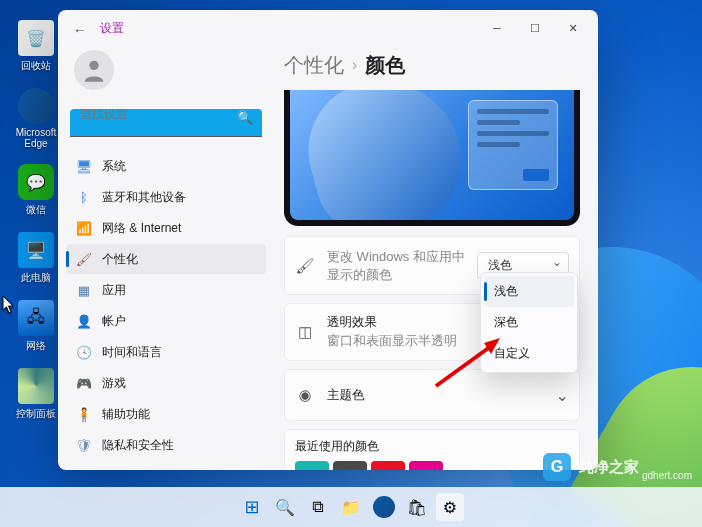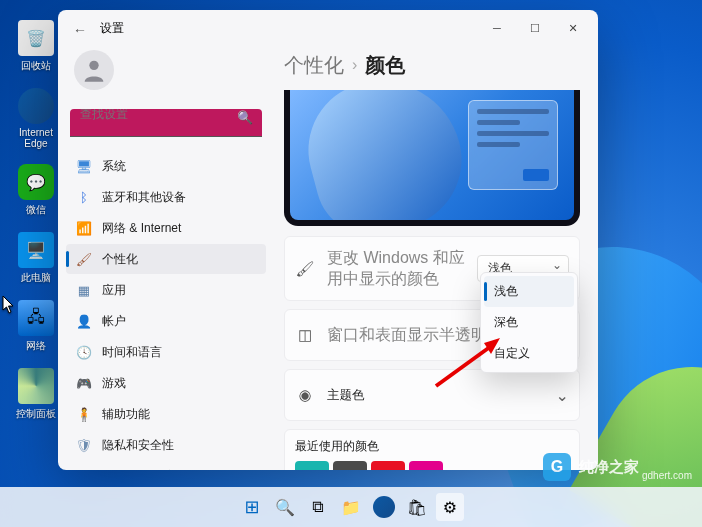--- a/index.html
+++ b/index.html
@@ -25,32 +25,32 @@
 .tbi{width:28px;height:28px;border-radius:4px;display:flex;align-items:center;justify-content:center;cursor:pointer;}
 .tbi.active{background:rgba(255,255,255,.6);}
 .watermark{position:absolute;right:10px;bottom:46px;display:flex;align-items:center;gap:8px;opacity:.86;}
 .watermark .g{width:28px;height:28px;background:#25a4ea;border-radius:6px;display:flex;align-items:center;justify-content:center;color:#fff;font-size:16px;font-weight:bold;}
 .watermark .t{color:#fff;font-size:15px;font-weight:600;}
 .watermark .u{color:#fff;font-size:10px;margin-left:-5px;align-self:flex-end;}
 
 .win{position:absolute;left:58px;top:10px;width:540px;height:460px;background:#f6f6f8;border-radius:8px;box-shadow:0 20px 60px rgba(0,0,0,.35);display:flex;flex-direction:column;overflow:hidden;}
 .titlebar{height:36px;display:flex;align-items:center;padding:0 6px;}
 .titlebar .back{width:32px;text-align:center;color:#555;font-size:14px;cursor:pointer;}
-.titlebar .title{font-size:12px;color:#000000;margin-left:4px;}
+.titlebar .title{font-size:12px;color:#a21caf;margin-left:4px;}
 .titlebar .sp{flex:1;}
 .titlebar .wbtn{width:38px;height:28px;display:flex;align-items:center;justify-content:center;color:#444;font-size:11px;cursor:pointer;}
 .body{flex:1;display:flex;min-height:0;}
 .sidebar{width:200px;padding:0 8px 8px 8px;display:flex;flex-direction:column;gap:4px;overflow:hidden;}
 .account{display:flex;align-items:center;gap:10px;padding:4px 8px 8px;}
 .avatar{width:40px;height:40px;border-radius:50%;background:#e2e2e6;display:flex;align-items:center;justify-content:center;}
 .avatar svg{width:28px;height:28px;fill:#8a8a92;}
 .account .name{font-size:12px;font-weight:600;color:#222;}
 .account .type{font-size:10px;color:#777;}
 .search{position:relative;margin:2px 4px 6px;}
-.search input{width:100%;height:28px;border:none;border-bottom:1.5px solid #555;background:#be185d;border-radius:4px 4px 0 0;padding:0 28px 17px 10px;font-size:12px;outline:none;box-sizing:border-box;}
+.search input{width:100%;height:28px;border:none;border-bottom:1.5px solid #555;background:#0ea5e9;border-radius:4px 4px 0 0;padding:0 28px 17px 10px;font-size:12px;outline:none;box-sizing:border-box;}
 .search .mg{position:absolute;right:8px;top:6px;color:#666;font-size:13px;}
 .nav{display:flex;flex-direction:column;gap:1px;margin-top:4px;}
 .navi{display:flex;align-items:center;gap:10px;height:30px;padding:0 10px;border-radius:4px;font-size:12px;color:#222;cursor:pointer;position:relative;}
 .navi.sel{background:#eaeaee;}
 .navi.sel::before{content:"";position:absolute;left:0;top:7px;bottom:7px;width:3px;background:#0067c0;border-radius:2px;}
 .navi .nic{width:16px;height:16px;display:flex;align-items:center;justify-content:center;font-size:13px;}
 .c-sys{color:#3a86d8;}.c-bt{color:#2f6fe0;}.c-net{color:#28a6c9;}.c-pers{color:#9c5b3c;}.c-apps{color:#5a7fa8;}.c-acct{color:#3ea36a;}.c-time{color:#8a8a92;}.c-game{color:#8a8a92;}.c-acc{color:#2a64c0;}.c-priv{color:#6e8db0;}.c-upd{color:#1fa0ce;}
 
 .content{flex:1;min-width:0;padding:0 18px 0 10px;overflow:hidden;}
 .bc{display:flex;align-items:center;gap:8px;font-size:20px;color:#222;padding:4px 0 10px;height:30px;}
@@ -60,21 +60,21 @@
 .preview{height:130px;border-radius:10px;overflow:hidden;border:6px solid #0e0e18;border-top:0;border-radius:0 0 14px 14px;position:relative;background:linear-gradient(135deg,#7fb8ff 0%,#2a7de0 55%,#0a5cc9 100%);margin-bottom:10px;}
 .preview::before{content:"";position:absolute;left:20px;top:-10px;width:150px;height:150px;border-radius:50% 60% 50% 40%;background:linear-gradient(145deg,#aad4ff,#1861c4);transform:rotate(-15deg);}
 .pcard{position:absolute;right:16px;top:10px;width:90px;height:90px;background:rgba(255,255,255,.25);border:1px solid rgba(255,255,255,.5);backdrop-filter:blur(4px);border-radius:6px;padding:8px;box-sizing:border-box;}
 .pcard .ln{height:5px;background:rgba(20,40,80,.4);border-radius:2px;margin-bottom:6px;}
 .pcard .ln.s{width:60%;}
 .pcard .bt{position:absolute;right:8px;bottom:8px;width:26px;height:12px;background:#1666d0;border-radius:2px;}
 .row{display:flex;align-items:center;gap:12px;padding:10px 10px;border-radius:6px;background:#fcfcfd;border:1px solid #ececef;margin-top:8px;position:relative;min-height:30px;}
 .row .ric{width:20px;color:#555;font-size:15px;text-align:center;}
 .row .txt{flex:1;}
 .row .t1{font-size:12.5px;color:#222;}
-.row .t2{font-size:16px;color:#888;margin-top:1px;}
+.row .t2{font-size:13px;color:#888;margin-top:1px;}
 .row .ctrl{font-size:12px;color:#333;background:#fff;border:1px solid #ddd;border-radius:4px;padding:4px 20px 4px 10px;min-width:60px;position:relative;cursor:pointer;}
 .row .chev::after{content:"⌄";position:absolute;right:6px;top:2px;color:#666;font-size:12px;}
 .dropdown{position:absolute;right:20px;top:226px;width:90px;background:#fbfbfd;border:1px solid #e5e5e8;border-radius:6px;box-shadow:0 12px 30px rgba(0,0,0,.18);padding:3px;z-index:10;}
 .dropdown .opt{font-size:12px;color:#222;padding:7px 10px;border-radius:4px;cursor:pointer;}
 .dropdown .opt.sel{background:#eef2f7;position:relative;}
 .dropdown .opt.sel::before{content:"";position:absolute;left:0;top:6px;bottom:6px;width:3px;background:#0067c0;border-radius:2px;}
 .recent{margin-top:8px;background:#fcfcfd;border:1px solid #ececef;border-radius:6px;padding:8px 10px;}
 .recent .h{font-size:12px;color:#222;margin-bottom:6px;}
 .swatches{display:flex;gap:4px;}
 .sw{width:34px;height:34px;border-radius:4px;cursor:pointer;}
@@ -88,21 +88,21 @@
     <div class="bloom"></div>
   </div>
 
 <div class="desktop">
   <div class="di">
       <div class="ic bin">🗑️</div>
       <div class="lbl">回收站</div>
     </div>
   <div class="di">
       <div class="ic edge"></div>
-      <div class="lbl" style="white-space:pre-line;">Internet
+      <div class="lbl" style="white-space:pre-line;">Microsoft
 Edge</div>
     </div>
   <div class="di">
       <div class="ic wechat">💬</div>
       <div class="lbl">微信</div>
     </div>
   <div class="di">
       <div class="ic pc">🖥️</div>
       <div class="lbl">此电脑</div>
     </div>
@@ -218,20 +218,21 @@
 
       <div class="dropdown">
         <div class="opt sel">浅色</div>
         <div class="opt">深色</div>
         <div class="opt">自定义</div>
       </div>
 
       <div class="row">
         <div class="ric">◫</div>
         <div class="txt">
+          <div class="t1">透明效果</div>
           <div class="t2">窗口和表面显示半透明</div>
         </div>
       </div>
 
       <div class="arrow">
         <svg viewBox="0 0 80 60">
             <line x1="8" y1="52" x2="66" y2="10" stroke="#e60000" stroke-width="4"></line>
             <polygon points="72,4 56,9 63,20" fill="#e60000"></polygon>
           </svg>
       </div>

